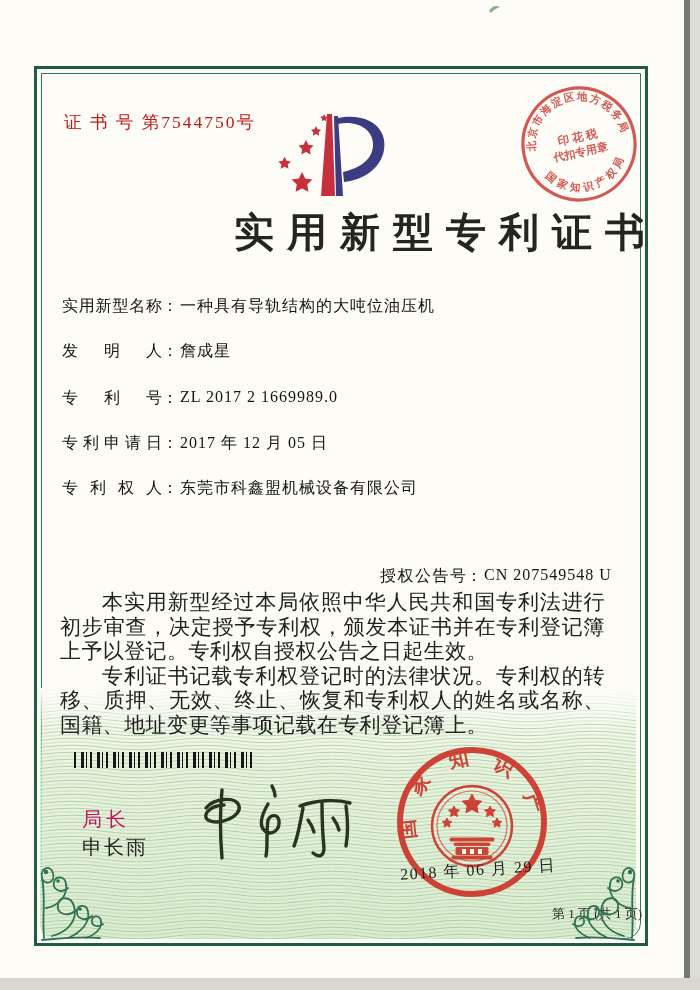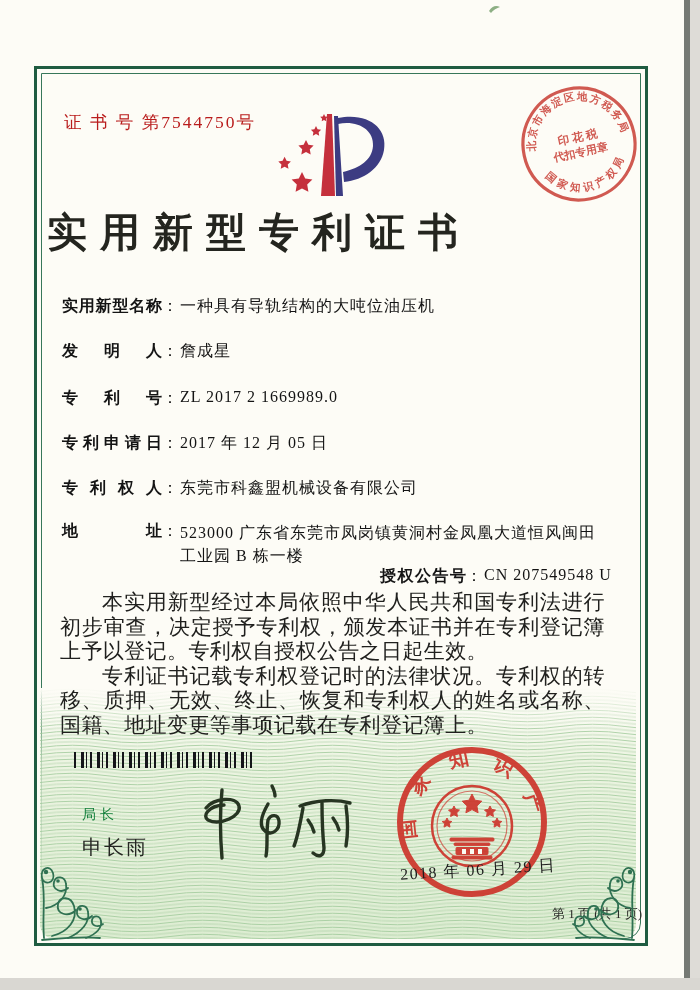--- a/index.html
+++ b/index.html
@@ -29,46 +29,46 @@
   .wave-band{
     position:absolute;left:40px;top:688px;width:596px;height:251px;
     border-radius:0 0 15px 15px;overflow:hidden;z-index:1;
   }
   .content{position:absolute;left:0;top:0;width:700px;height:990px;z-index:2;}
 
   .cert-no{position:absolute;left:64px;top:110px;font-size:17.5px;letter-spacing:2px;color:#b91c1c;}
   .logo{position:absolute;left:272px;top:110px;}
   .tax-stamp{position:absolute;left:519px;top:84px;transform:rotate(-12deg);opacity:.92;}
   .title{
-    position:absolute;left:34px;top:205px;width:608px;text-align:left;
+    position:absolute;left:50px;top:205px;width:608px;text-align:right;
     font-size:40px;font-weight:700;letter-spacing:13px;text-indent:13px;color:#24251f;
   }
 
   .field-row{position:absolute;left:62px;font-size:16px;color:#141414;}
-  .flabel{display:inline-block;width:100px;text-align:justify;text-align-last:justify;vertical-align:top;font-weight:700;}
+  .flabel{display:inline-block;width:100px;text-align:justify;text-align-last:justify;vertical-align:top;font-weight:400;}
   .fcolon{display:inline-block;width:18px;vertical-align:top;}
   .fvalue{display:inline-block;vertical-align:top;letter-spacing:1px;}
   .addr-val{width:445px;line-height:23px;}
 
   .body-text{
     position:absolute;left:60px;top:590px;width:545px;
     font-size:21px;line-height:24.5px;text-align:justify;color:#20201e;
     letter-spacing:.4px;
   }
   .body-text p{margin:0;text-indent:2em;}
 
   .barcode{
     position:absolute;left:74px;top:752px;width:178px;height:16px;
     background:repeating-linear-gradient(90deg,
       #15151a 0 2px,transparent 2px 3.5px,
       #15151a 3.5px 4.5px,transparent 4.5px 7.5px,
       #15151a 7.5px 10.5px,transparent 10.5px 12px,
       #15151a 12px 13px,transparent 13px 16px);
   }
-  .sig-title{position:absolute;left:82px;top:806px;font-size:14px;letter-spacing:4px;color:#15803d;text-align:center;}
+  .sig-title{position:absolute;left:82px;top:806px;font-size:20px;letter-spacing:4px;color:#be185d;text-align:center;}
   .sig-name{position:absolute;left:82px;top:834px;font-size:20px;letter-spacing:2px;color:#242622;}
   .signature-svg{position:absolute;left:176px;top:776px;}
 
   .seal{position:absolute;left:392px;top:742px;opacity:.93;}
   .seal-date{
     position:absolute;left:400px;top:860px;font-size:16px;letter-spacing:1.5px;color:#1d1d1d;
     transform:rotate(-3.5deg);
   }
   .footer{position:absolute;left:34px;top:905px;width:608px;text-align:right;font-size:13px;color:#2a2a28;}
   .top-speck{position:absolute;left:488px;top:4px;width:14px;height:10px;}
@@ -158,23 +158,20 @@
   </div>
   <div class="field-row" style="top:388px">
     <span class="flabel">专利号</span><span class="fcolon">：</span><span class="fvalue">ZL 2017 2 1669989.0</span>
   </div>
   <div class="field-row" style="top:433px">
     <span class="flabel">专利申请日</span><span class="fcolon">：</span><span class="fvalue">2017 年 12 月 05 日</span>
   </div>
   <div class="field-row" style="top:478px">
     <span class="flabel">专利权人</span><span class="fcolon">：</span><span class="fvalue">东莞市科鑫盟机械设备有限公司</span>
   </div>
-  <div class="field-row" style="top:521px">
-    <span class="flabel">地址</span><span class="fcolon">：</span><span class="fvalue addr-val"><span>523000 广东省东莞市凤岗镇黄洞村金凤凰大道恒风闽田</span><br><span>工业园 B 栋一楼</span></span>
-  </div>
   <div class="field-row" style="top:566px;left:380px">
     <span class="flabel" style="width:86px">授权公告号</span><span class="fcolon">：</span><span class="fvalue">CN 207549548 U</span>
   </div>
 
   <div class="body-text">
     <p>本实用新型经过本局依照中华人民共和国专利法进行初步审查，决定授予专利权，颁发本证书并在专利登记簿上予以登记。专利权自授权公告之日起生效。</p>
     <p>专利证书记载专利权登记时的法律状况。专利权的转移、质押、无效、终止、恢复和专利权人的姓名或名称、国籍、地址变更等事项记载在专利登记簿上。</p>
   </div>
 
   <div class="barcode"></div>

